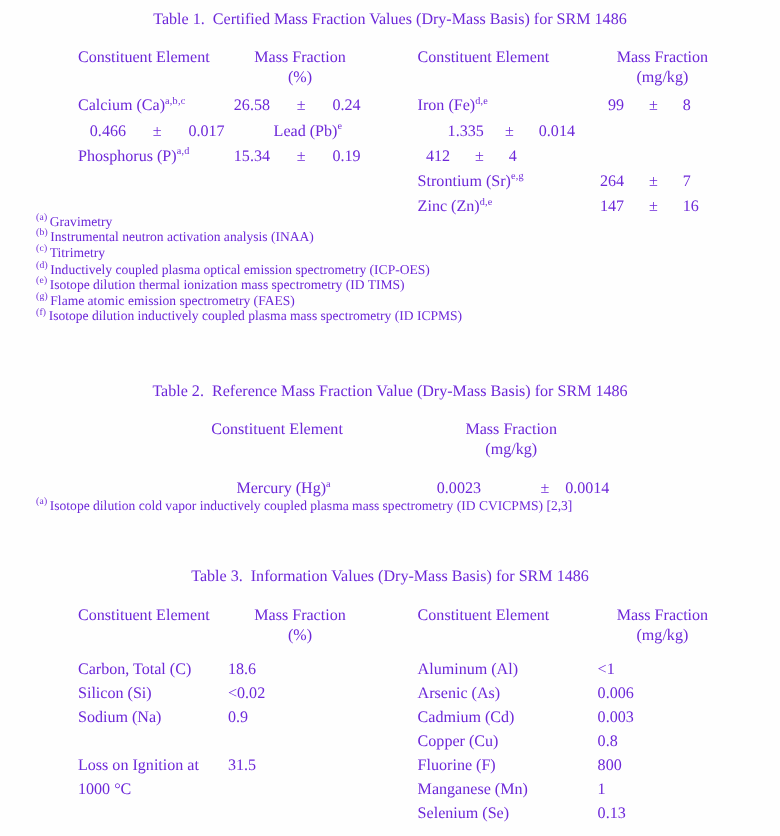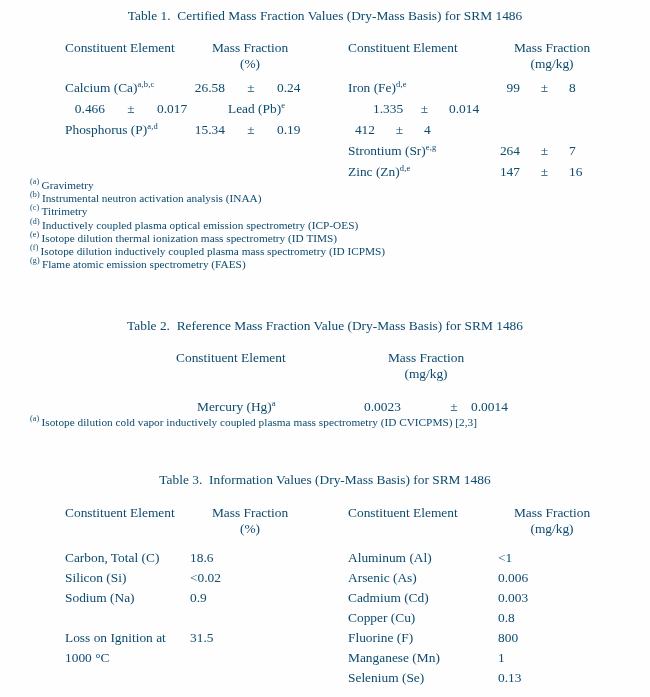--- a/index.html
+++ b/index.html
@@ -1,18 +1,18 @@
 <!DOCTYPE html>
 <html><head>
 <meta charset="utf-8">
 <style>
   html,body{margin:0;padding:0;background:#ffffff;}
   .page{
     position:relative;width:650px;height:697px;background:#fefefe;
-    font-family:"Liberation Serif", serif;color:#0c4a6e;font-size:13.4px;
+    font-family:"Liberation Serif", serif;color:#6d28d9;font-size:13.4px;
     overflow:hidden;
   }
   .sec{position:absolute;left:0;width:650px;}
   .title{position:absolute;left:0;right:0;text-align:center;white-space:pre-wrap;}
   .hdr{position:absolute;line-height:16px;}
   .hdr.ctr{text-align:center;}
   .hdr .unit{display:block;}
   .rows{position:absolute;left:0;right:0;}
   .row{display:flex;align-items:baseline;}
   .row.h21{height:21px;line-height:21px;}
@@ -110,22 +110,22 @@
         <span class="c fill">16</span>
       </div>
     </div>
 
     <div class="fns" style="top:179px;">
       <div class="fn"><sup class="fnm">(a)</sup><span class="ft">Gravimetry</span></div>
       <div class="fn"><sup class="fnm">(b)</sup><span class="ft">Instrumental neutron activation analysis (INAA)</span></div>
       <div class="fn"><sup class="fnm">(c)</sup><span class="ft">Titrimetry</span></div>
       <div class="fn"><sup class="fnm">(d)</sup><span class="ft">Inductively coupled plasma optical emission spectrometry (ICP-OES)</span></div>
       <div class="fn"><sup class="fnm">(e)</sup><span class="ft">Isotope dilution thermal ionization mass spectrometry (ID TIMS)</span></div>
+      <div class="fn"><sup class="fnm">(g)</sup><span class="ft">Flame atomic emission spectrometry (FAES)</span></div>
       <div class="fn"><sup class="fnm">(f)</sup><span class="ft">Isotope dilution inductively coupled plasma mass spectrometry (ID ICPMS)</span></div>
-      <div class="fn"><sup class="fnm">(g)</sup><span class="ft">Flame atomic emission spectrometry (FAES)</span></div>
     </div>
   </section>
 
   <section class="sec" style="top:318px;height:154px;">
     <div class="title" style="top:0;">Table 2.  Reference Mass Fraction Value (Dry-Mass Basis) for SRM 1486</div>
 
     <div class="hdr" style="left:176px;top:32px;">Constituent Element</div>
     <div class="hdr ctr" style="left:339px;top:32px;width:174px;">
       <span>Mass Fraction</span>
       <span class="unit">(mg/kg)</span>

